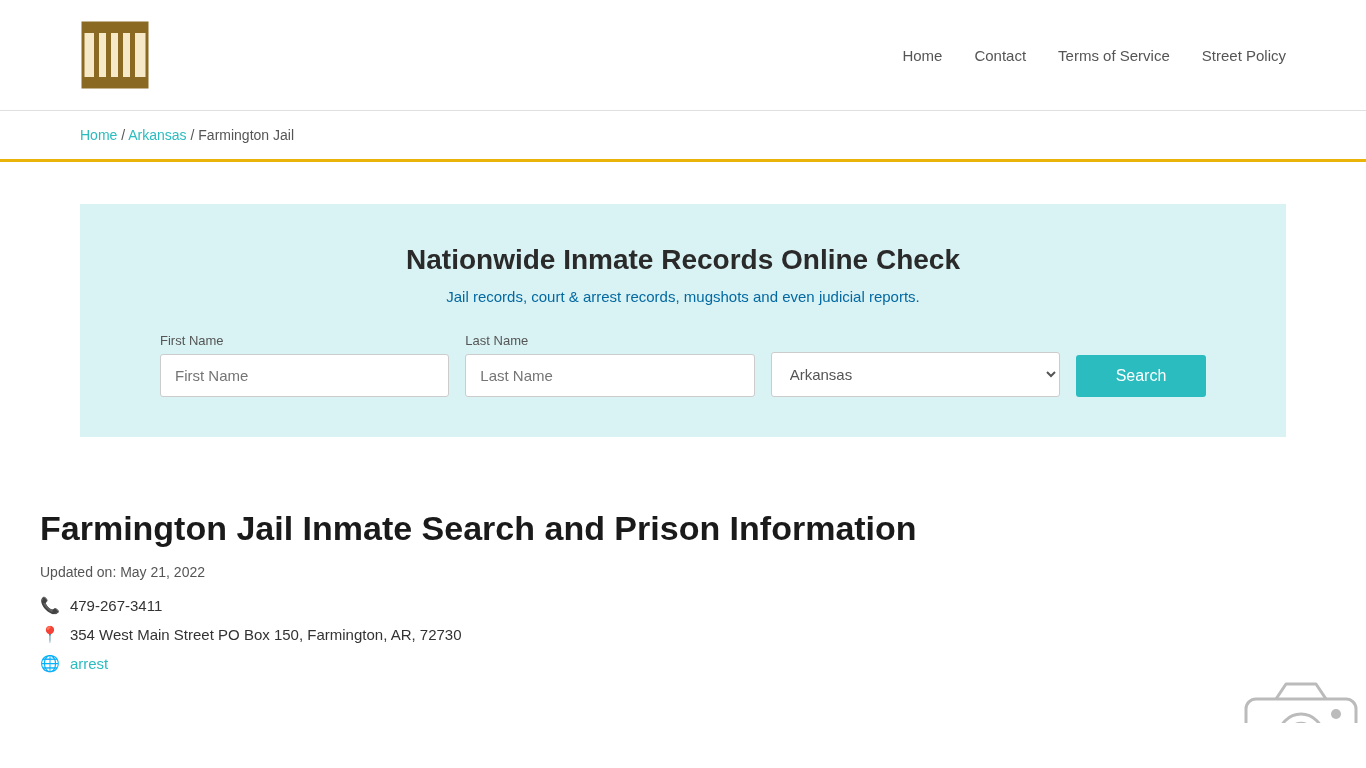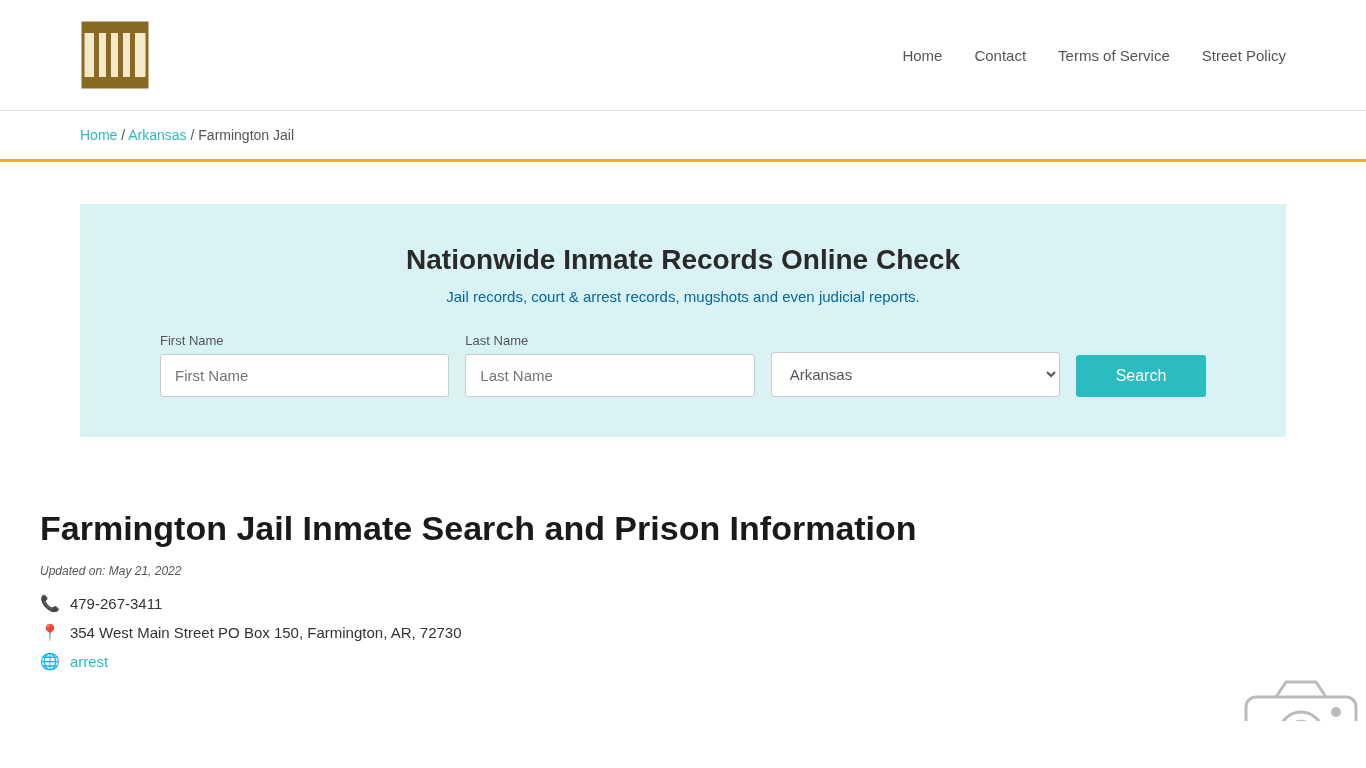--- a/index.html
+++ b/index.html
@@ -108,24 +108,23 @@
     .main-content {
       padding: 30px 40px 40px;
     }
     .page-title {
       font-size: 34px;
       font-weight: bold;
       color: #1a1a1a;
       margin-bottom: 16px;
     }
     .updated-date {
-      font-size: 12px;
+      font-size: 14px;
       color: #555;
       margin-bottom: 16px;
-      font-style: italic;
     }
     .info-row {
       display: flex;
       align-items: center;
       gap: 10px;
       margin-bottom: 10px;
       font-size: 15px;
       color: #333;
     }
     .info-icon {

